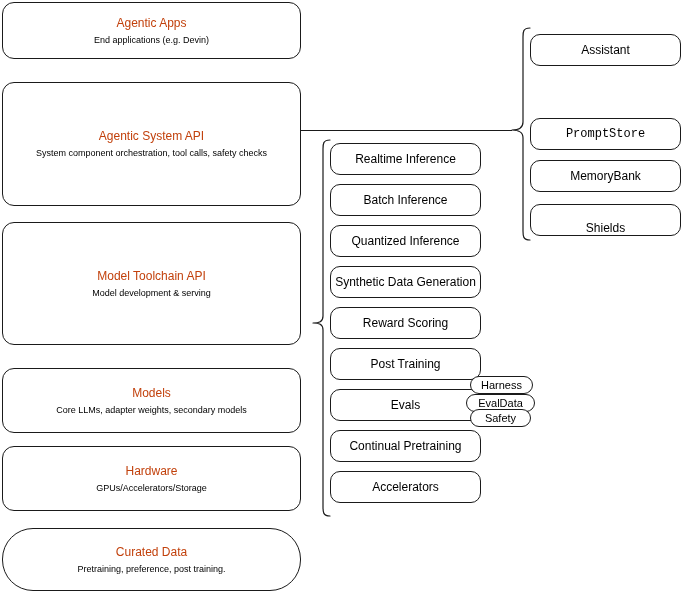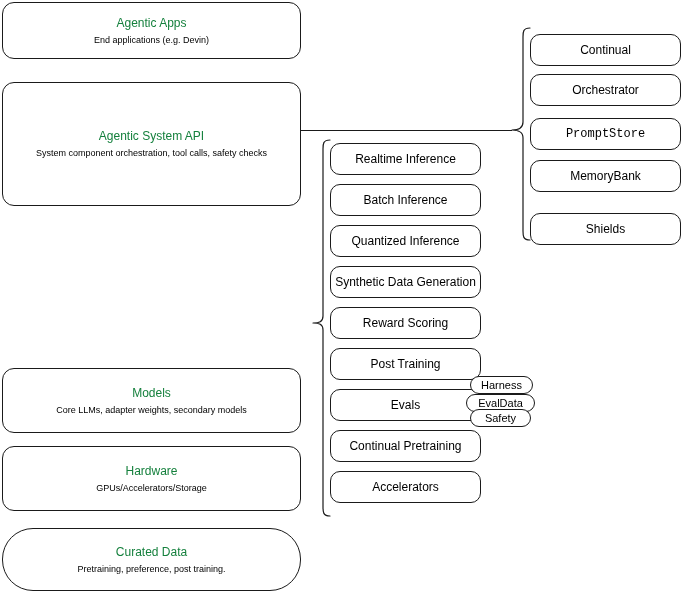--- a/index.html
+++ b/index.html
@@ -29,21 +29,21 @@
     background: #ffffff;
     display: flex;
     flex-direction: column;
     align-items: center;
     justify-content: center;
     text-align: center;
   }
   .box .title {
     font-size: 12px;
     line-height: 15px;
-    color: #15803d;
+    color: #c2410c;
     white-space: nowrap;
   }
   .box .subtitle {
     font-size: 9px;
     line-height: 12px;
     color: #000000;
     margin-top: 3px;
     white-space: nowrap;
   }
 
@@ -119,20 +119,24 @@
   <div class="box layer-box" style="top:2px;height:57px;">
     <div class="title">Agentic Apps</div>
     <div class="subtitle">End applications (e.g. Devin)</div>
   </div>
 
   <div class="box layer-box" style="top:82px;height:124px;">
     <div class="title">Agentic System API</div>
     <div class="subtitle">System component orchestration, tool calls, safety checks</div>
   </div>
 
+  <div class="box layer-box" style="top:222px;height:123px;">
+    <div class="title">Model Toolchain API</div>
+    <div class="subtitle">Model development &amp; serving</div>
+  </div>
 
   <div class="box layer-box" style="top:368px;height:65px;">
     <div class="title">Models</div>
     <div class="subtitle">Core LLMs, adapter weights, secondary models</div>
   </div>
 
   <div class="box layer-box" style="top:446px;height:65px;">
     <div class="title">Hardware</div>
     <div class="subtitle">GPUs/Accelerators/Storage</div>
   </div>
@@ -184,28 +188,25 @@
   </div>
   <div class="tag-pill" style="left:470px;top:409px;width:61px;">
     <span class="tag-label">Safety</span>
   </div>
 
   <svg class="brace" style="left:510px;top:26px;width:22px;height:216px;" viewBox="0 0 22 216">
     <path d="M20,2 C13,2 13,6 13,11 L13,96 C13,102 9,104 2,104 C9,104 13,106 13,112 L13,205 C13,210 13,214 20,214"></path>
   </svg>
 
   <div class="cap-box right-box" style="top:34px;">
-    <span class="cap-label">Continual</span>
-  </div>
-  <div class="cap-box right-box" style="top:74px;">
-    <span class="cap-label">Orchestrator</span>
+    <span class="cap-label">Assistant</span>
   </div>
   <div class="cap-box right-box" style="top:118px;font-family:Liberation Mono, monospace;">
     <span class="cap-label">PromptStore</span>
   </div>
   <div class="cap-box right-box" style="top:160px;">
     <span class="cap-label">MemoryBank</span>
   </div>
-  <div class="cap-box right-box" style="top:213px;">
+  <div class="cap-box right-box" style="top:204px;align-items:flex-end;">
     <span class="cap-label">Shields</span>
   </div>
 
 </div>
 
 </body></html>

